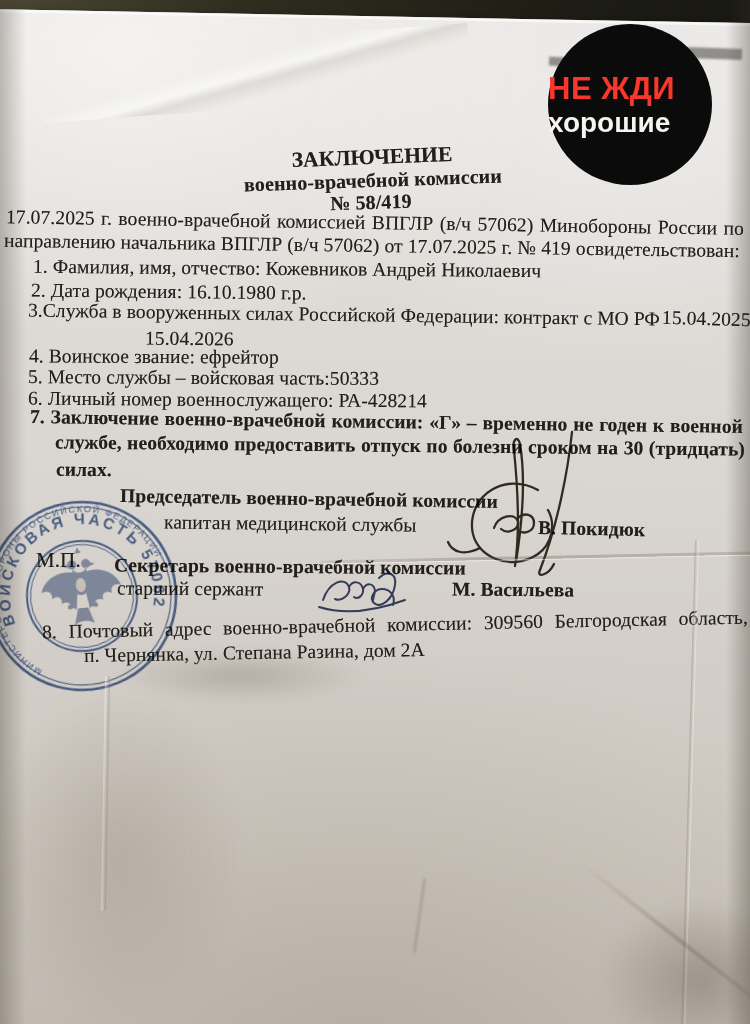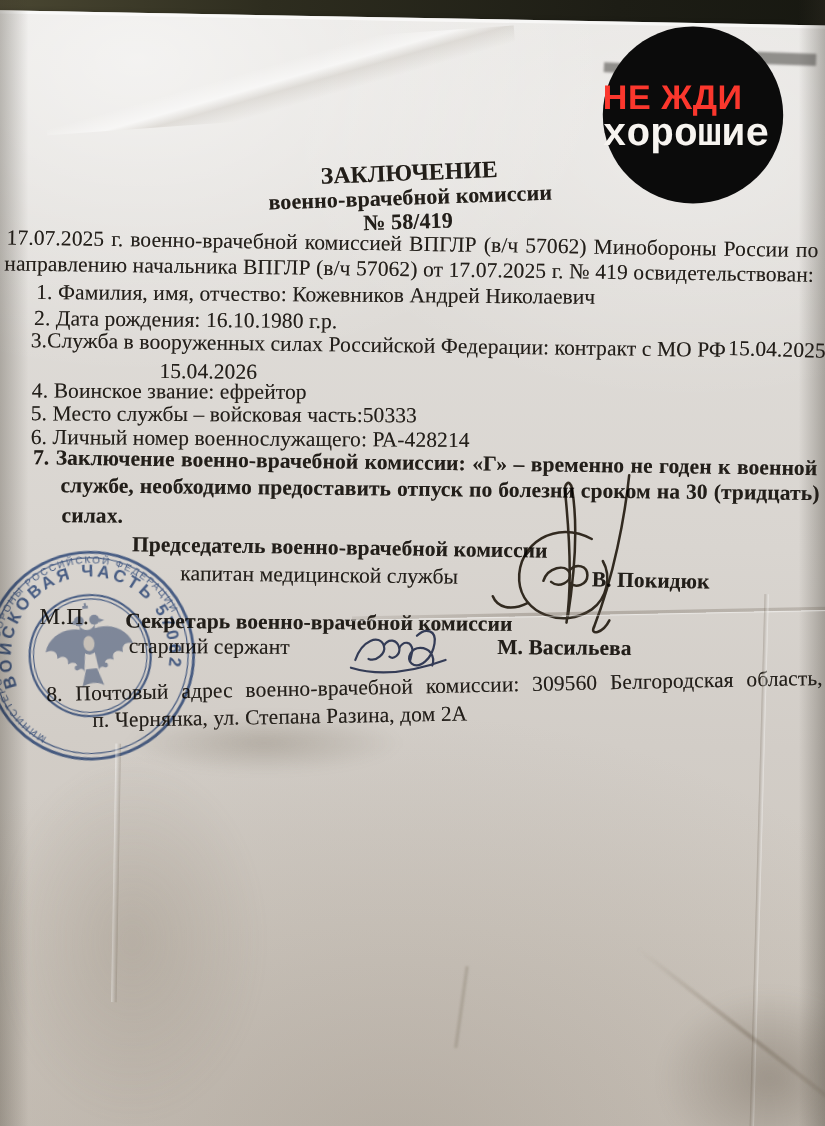--- a/index.html
+++ b/index.html
@@ -81,21 +81,21 @@
   .stamp{position:absolute;left:-18px;top:496px;width:200px;height:200px;
     transform:rotate(-6deg);opacity:.88;mix-blend-mode:multiply;filter:blur(.35px);}
   
   .sig-pok{position:absolute;left:420px;top:428px;width:230px;height:152px;mix-blend-mode:multiply;}
   .sig-vas{position:absolute;left:313px;top:562px;width:122px;height:58px;mix-blend-mode:multiply;}
   
   .sticker{position:absolute;left:548px;top:24px;width:164px;height:161px;border-radius:50%;
     background:#0b0b0b;font-family:"Liberation Sans", sans-serif;text-align:left;
     display:flex;flex-direction:column;justify-content:center;padding-top:2px;box-sizing:border-box;}
   .sticker .s1{font-size:31px;font-weight:800;color:#fb372d;letter-spacing:.5px;line-height:34px;}
-  .sticker .s2,.sticker .s3{font-size:36px;font-weight:700;color:#f7f4f0;line-height:33px;font-family:Liberation Mono, monospace;}
+  .sticker .s2,.sticker .s3{font-size:28px;font-weight:700;color:#f7f4f0;line-height:33px;}
   .ghost{position:absolute;background:rgba(70,68,64,.55);filter:blur(1.2px);}
   .ghost-l{left:549px;top:57px;width:17px;height:9px;transform:rotate(3deg);}
   .ghost-r{left:688px;top:48px;width:54px;height:11px;transform:rotate(2deg);}
 </style>
 </head>
 <body>
 
 <div class="photo">
 
   <div class="paper">

